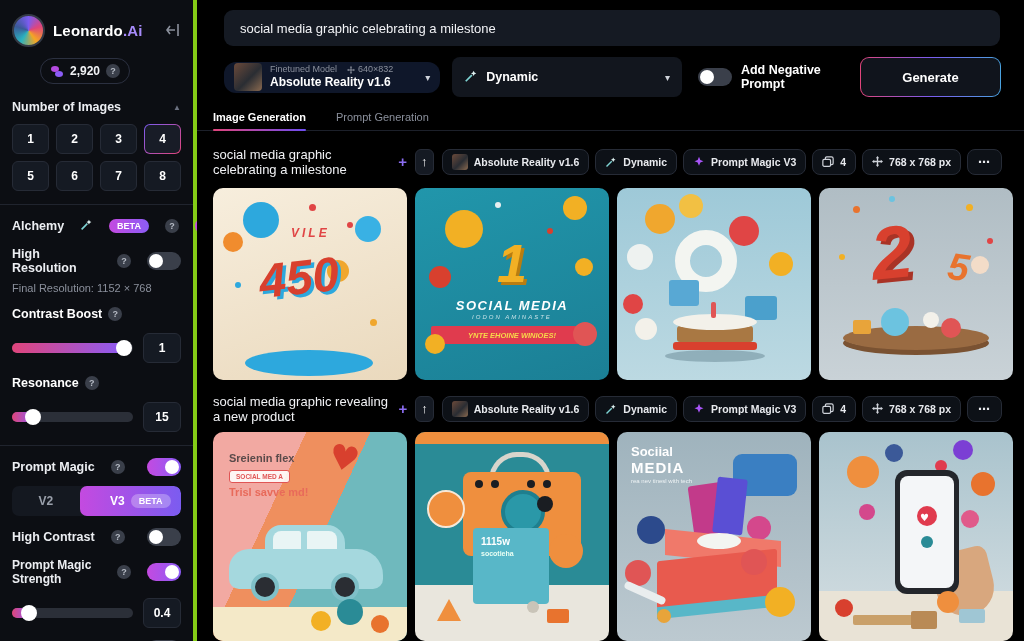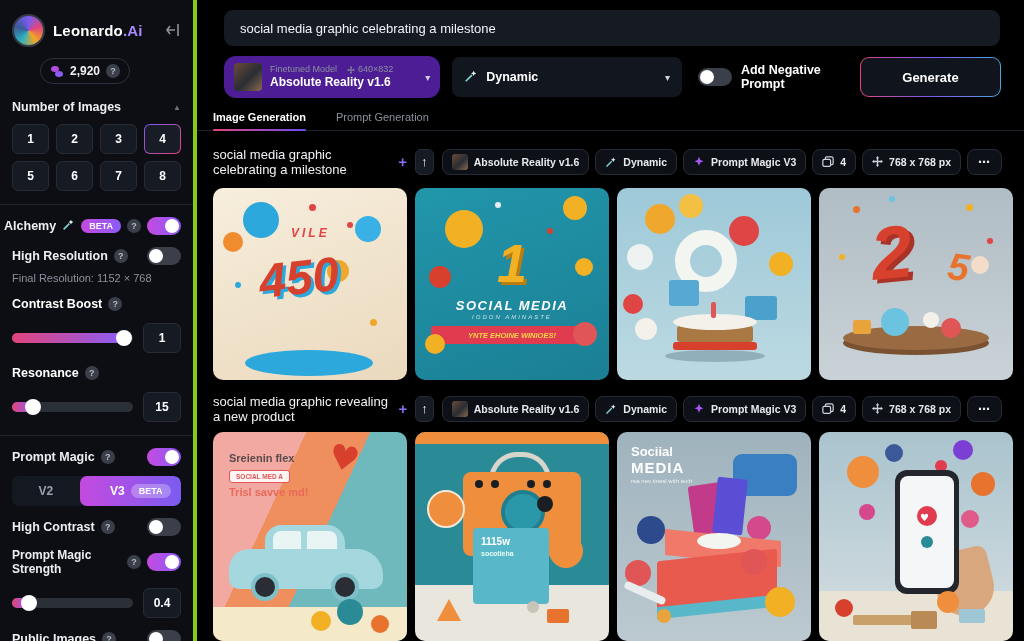--- a/index.html
+++ b/index.html
@@ -27,21 +27,21 @@
   .qmark { width:14px; height:14px; border-radius:50%; background:#3a3f4a; color:#b7bcc6;
     font-size:9px; font-weight:bold; display:flex; align-items:center; justify-content:center; flex:0 0 auto; }
   .section-label { display:flex; align-items:center; gap:6px; font-size:12.5px; font-weight:bold; color:#eceef2; }
   .tri { margin-left:auto; color:#6b7180; font-size:8px; }
   .numgrid { display:grid; grid-template-columns:repeat(4,1fr); gap:7px; margin-top:10px; }
   .numbtn { height:30px; background:#151a23; border:1px solid #262b36; border-radius:6px;
     display:flex; align-items:center; justify-content:center; font-size:12px; font-weight:bold; cursor:pointer; }
   .numbtn.sel { border:1px solid transparent;
     background:linear-gradient(#181c27,#181c27) padding-box,linear-gradient(135deg,#7b5cf0,#e0457b) border-box; }
   .divider { height:1px; background:#20242e; margin:13px -12px 0; }
-  .trow { display:flex; align-items:center; gap:6px; margin-top:12px; font-size:12.5px; font-weight:bold; color:#eceef2;justify-content:flex-end; }
+  .trow { display:flex; align-items:center; gap:16px; margin-top:12px; font-size:12.5px; font-weight:bold; color:#eceef2; }
   .toggle { width:34px; height:18px; border-radius:9px; background:#3a3f4a; position:relative; margin-left:auto; cursor:pointer; flex:0 0 auto; }
   .toggle .knob { width:14px; height:14px; border-radius:50%; background:#fff; position:absolute; top:2px; left:2px; }
   .toggle.on { background:linear-gradient(90deg,#c44ae0,#8b5cf6); }
   .toggle.on .knob { left:auto; right:2px; }
   .beta-pill { background:linear-gradient(90deg,#c44ae0,#8b5cf6); border-radius:9px; font-size:9px;
     padding:2px 8px; font-weight:bold; color:#fff; }
   .muted { color:#8b909c; font-size:11px; margin-top:7px; font-weight:normal; }
   .label-row { display:flex; align-items:center; gap:6px; margin-top:13px; font-size:12.5px; font-weight:bold; }
   .slider-row { display:flex; align-items:center; gap:10px; margin-top:12px; }
   .slider { flex:1; height:10px; border-radius:5px; background:#2b2f38; position:relative; cursor:pointer; }
@@ -54,21 +54,21 @@
   .seg-v3 { flex:1.2; background:linear-gradient(90deg,#c44ae0,#7b5cf0); border-radius:7px;
     display:flex; align-items:center; justify-content:center; gap:6px; font-size:12px; font-weight:bold; cursor:pointer;padding-left:20px; }
   .seg-v3 .beta-pill { background:rgba(255,255,255,.28); }
   
   .main { position:absolute; left:197px; top:0; width:827px; height:641px; background:#000; }
   .prompt-bar { position:absolute; left:27px; right:24px; top:10px; height:36px; background:#151a23;
     border-radius:9px; display:flex; align-items:center; padding:0 14px; }
   .prompt-bar input { background:transparent; border:none; outline:none; color:#f1f2f5; font-size:13px;
     width:100%; font-family:inherit; }
   .controls { position:absolute; top:57px; left:27px; right:23px; height:40px; display:flex; align-items:center; }
-  .model-box { width:226px; height:42px; background:#4c1d95; border-radius:12px; display:flex;
+  .model-box { width:226px; height:31px; background:#0f172a; border-radius:12px; display:flex;
     align-items:center; padding:0 10px; gap:8px; cursor:pointer; }
   .model-thumb { width:28px; height:28px; border-radius:4px; flex:0 0 auto;
     background:linear-gradient(135deg,#6b4a3a,#2a2d33 55%,#8a6a50); }
   .model-meta { line-height:1.25; min-width:0; }
   .model-top { font-size:9px; color:#8b909c; display:flex; gap:10px; align-items:center; white-space:nowrap; }
   .model-name { font-size:12px; font-weight:bold; white-space:nowrap; }
   .caret { margin-left:auto; color:#cfd3da; font-size:10px; }
   .style-box { width:240px; height:40px; margin-left:12px; background:#12161e; border-radius:8px;
     display:flex; align-items:center; gap:8px; padding:0 12px; font-size:12.5px; font-weight:bold; cursor:pointer; }
   .neg-row { display:flex; align-items:center; gap:9px; margin-left:16px; font-size:12.5px; font-weight:600; }

